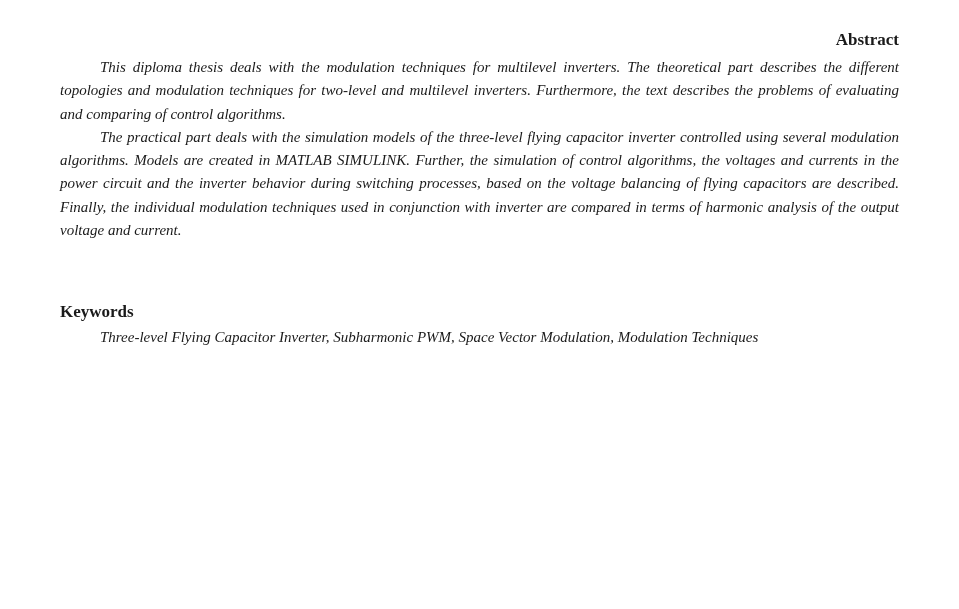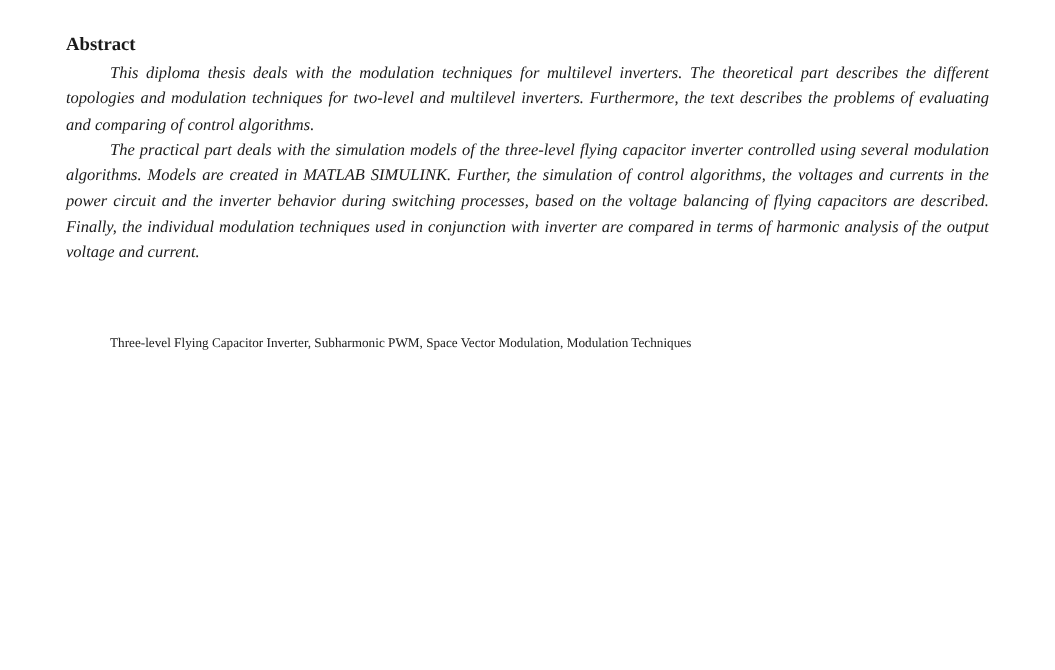--- a/index.html
+++ b/index.html
@@ -18,21 +18,21 @@
       padding: 30px 60px 30px 60px;
     }
 
     .abstract-section {
       margin-bottom: 40px;
     }
 
     .section-heading {
       font-size: 17px;
       font-weight: bold;
-      text-align: left;
+      text-align: right;
       margin-bottom: 6px;
       font-family: "Times New Roman", Times, serif;
     }
 
     .abstract-body {
       text-indent: 40px;
       line-height: 1.55;
       text-align: justify;
       font-size: 15px;
     }
@@ -50,31 +50,33 @@
       font-size: 17px;
       font-weight: bold;
       font-family: "Times New Roman", Times, serif;
       margin-bottom: 4px;
     }
 
     .keywords-body {
       text-indent: 40px;
       line-height: 1.55;
       text-align: justify;
-      font-size: 12px;
+      font-size: 15px;
+      font-style: italic;
     }
   </style>
 </head>
 <body>
 
 <div class="abstract-section">
   <h2 class="section-heading">Abstract</h2>
   <div class="abstract-body">
     <p>This diploma thesis deals with the modulation techniques for multilevel inverters. The theoretical part describes the different topologies and modulation techniques for two-level and multilevel inverters. Furthermore, the text describes the problems of evaluating and comparing of control algorithms.</p>
     <p style="text-indent: 40px; margin-top: 0;">The practical part deals with the simulation models of the three-level flying capacitor inverter controlled using several modulation algorithms. Models are created in MATLAB SIMULINK. Further, the simulation of control algorithms, the voltages and currents in the power circuit and the inverter behavior during switching processes, based on the voltage balancing of flying capacitors are described. Finally, the individual modulation techniques used in conjunction with inverter are compared in terms of harmonic analysis of the output voltage and current.</p>
   </div>
 </div>
 
 <div class="keywords-section">
+  <h2 class="keywords-heading">Keywords</h2>
   <div class="keywords-body">
     <p>Three-level Flying Capacitor Inverter, Subharmonic PWM, Space Vector Modulation, Modulation Techniques</p>
   </div>
 </div>
 
 </body></html>

